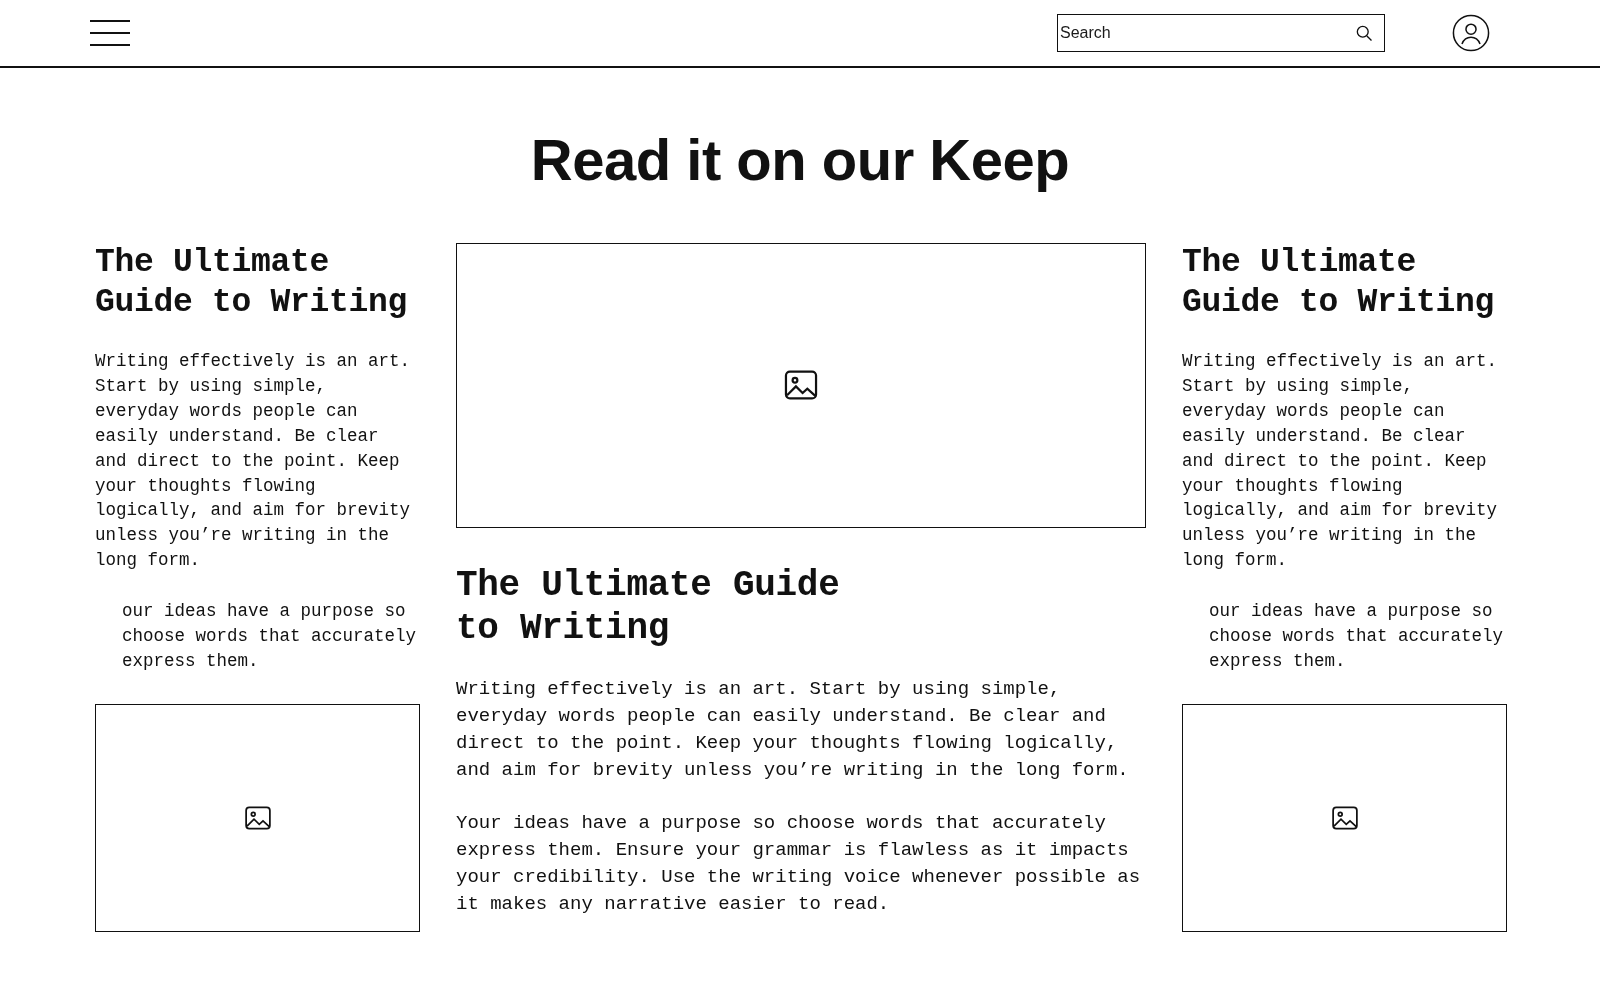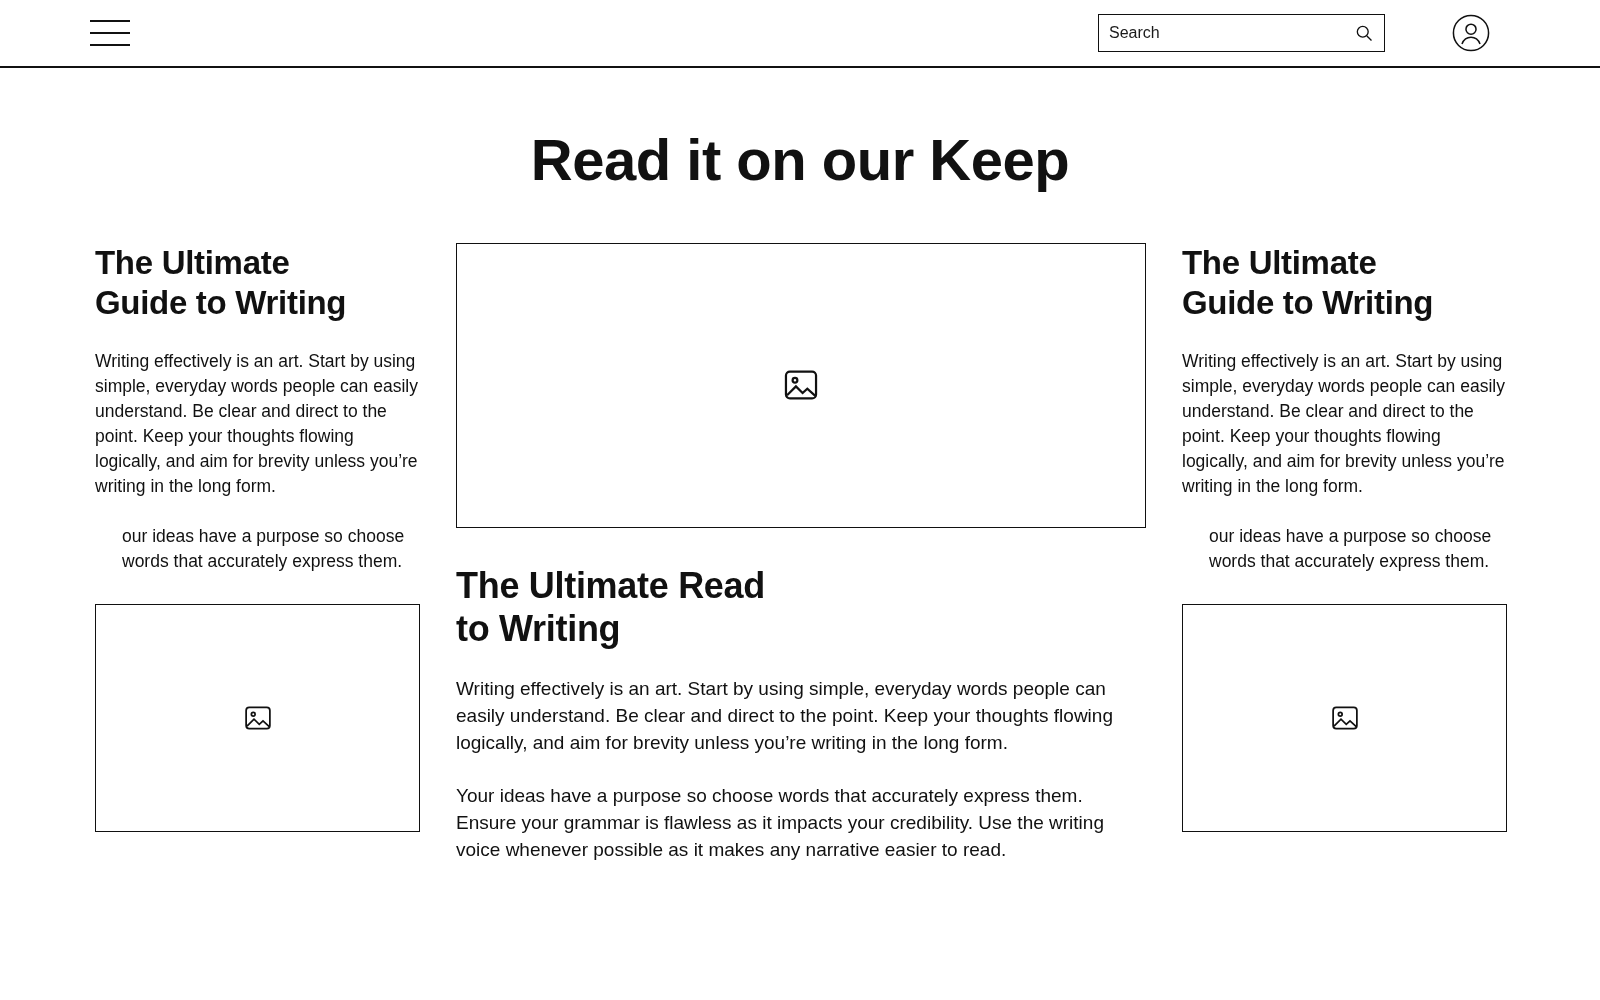--- a/index.html
+++ b/index.html
@@ -38,26 +38,26 @@
     display: block;
     height: 2px;
     width: 100%;
     background: #111111;
   }
   .search-box {
     position: absolute;
     right: 215px;
     top: 50%;
     transform: translateY(-50%);
-    width: 287px;
+    width: 328px;
     height: 38px;
     border: 1.5px solid #111111;
     display: flex;
     align-items: center;
-    padding: 0 10px 0 8px;
+    padding: 0 10px 0 0;
     background: #fff;
   }
   .search-box input {
     flex: 1;
     border: none;
     outline: none;
     font-family: "Liberation Sans", sans-serif;
     font-size: 16px;
     color: #111;
     background: transparent;
@@ -84,20 +84,21 @@
     line-height: 1.05;
   }
 
   
   .content {
     display: flex;
     padding: 0 95px;
     margin-top: 52px;
     gap: 36px;
     align-items: flex-start;
+    font-family: Liberation Mono, monospace;
   }
   .col-left  { width: 325px; flex: none; }
   .col-mid   { width: 690px; flex: none; }
   .col-right { width: 325px; flex: none; }
 
   h2.side-title {
     font-size: 33px;
     font-weight: bold;
     line-height: 1.22;
     margin: 0 0 26px 0;
@@ -180,21 +181,21 @@
   </div>
 
   <div class="col-mid">
     <div class="img-frame hero">
       <svg class="ph-icon" viewBox="0 0 24 24" fill="none" stroke="#111111" stroke-width="1.4">
         <rect x="2.5" y="3.5" width="19" height="17" rx="2.5"></rect>
         <circle cx="8.2" cy="9" r="1.5"></circle>
         <path d="M3.2 18.5l5.6-5.6 4.2 4.2 3-2.8 5 4.6"></path>
       </svg>
     </div>
-    <h2 class="mid-title">The Ultimate Read
+    <h2 class="mid-title">The Ultimate Guide
 to Writing</h2>
     <p class="mid-body">Writing effectively is an art. Start by using simple, everyday words people can easily understand. Be clear and direct to the point. Keep your thoughts flowing logically, and aim for brevity unless you’re writing in the long form.</p>
     <p class="mid-body">Your ideas have a purpose so choose words that accurately express them. Ensure your grammar is flawless as it impacts your credibility. Use the writing voice whenever possible as it makes any narrative easier to read.</p>
   </div>
 
   <div class="col-right">
     <h2 class="side-title">The Ultimate
 Guide to Writing</h2>
     <p class="side-body">Writing effectively is an art. Start by using simple, everyday words people can easily understand. Be clear and direct to the point. Keep your thoughts flowing logically, and aim for brevity unless you’re writing in the long form.</p>
     <p class="side-body">our ideas have a purpose so choose words that accurately express them.</p>

